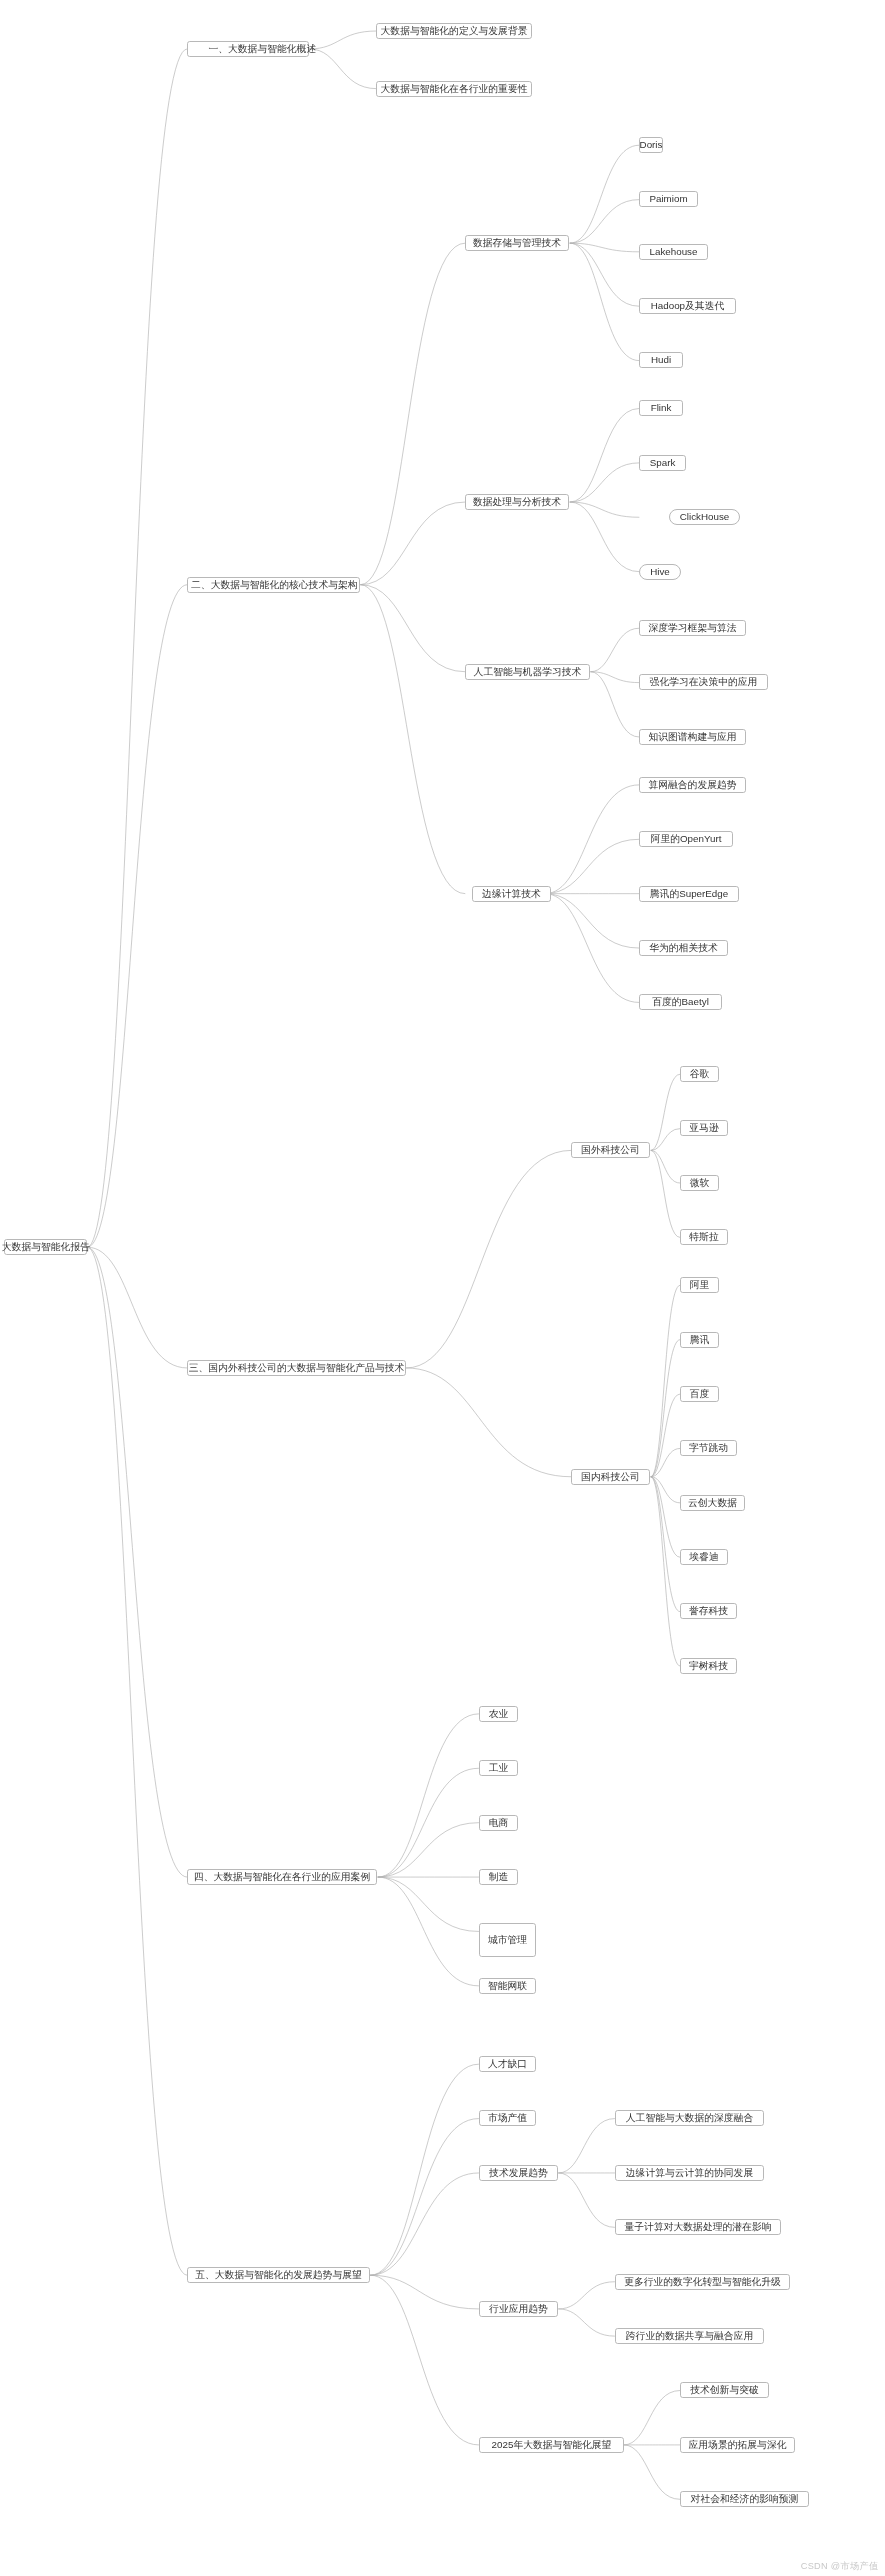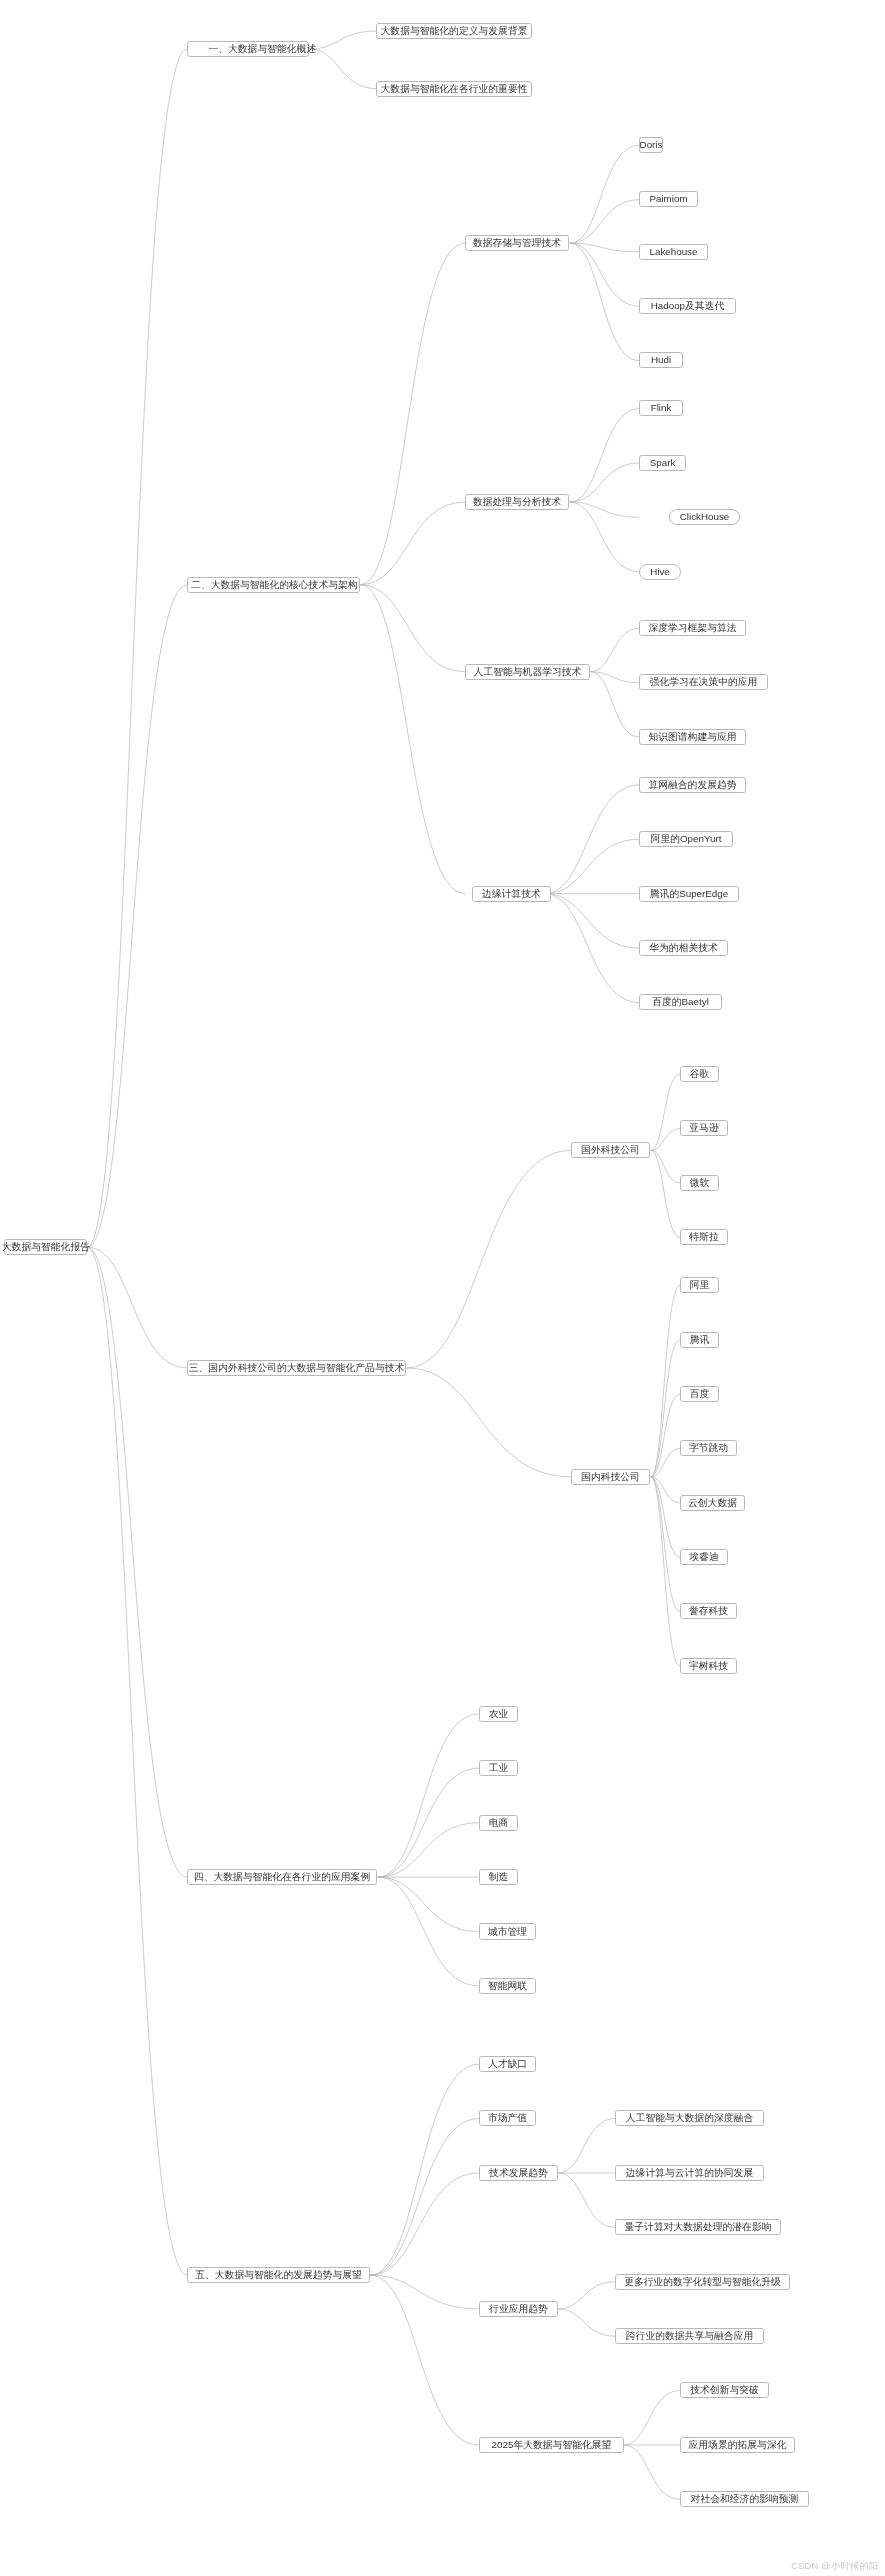--- a/index.html
+++ b/index.html
@@ -112,21 +112,21 @@
       <path d="M 680 4183 C 770 4183, 770 4495, 880 4495" fill="none" stroke="#b0b0b0" stroke-width="1.2"></path>
       <path d="M 1026 3995 C 1072.8 3995, 1072.8 3895, 1130 3895" fill="none" stroke="#b0b0b0" stroke-width="1.2"></path>
       <path d="M 1026 3995 C 1072.8 3995, 1072.8 3995, 1130 3995" fill="none" stroke="#b0b0b0" stroke-width="1.2"></path>
       <path d="M 1026 3995 C 1072.8 3995, 1072.8 4095, 1130 4095" fill="none" stroke="#b0b0b0" stroke-width="1.2"></path>
       <path d="M 1026 4245 C 1072.8 4245, 1072.8 4195, 1130 4195" fill="none" stroke="#b0b0b0" stroke-width="1.2"></path>
       <path d="M 1026 4245 C 1072.8 4245, 1072.8 4295, 1130 4295" fill="none" stroke="#b0b0b0" stroke-width="1.2"></path>
       <path d="M 1146 4495 C 1192.8 4495, 1192.8 4395, 1250 4395" fill="none" stroke="#b0b0b0" stroke-width="1.2"></path>
       <path d="M 1146 4495 C 1192.8 4495, 1192.8 4495, 1250 4495" fill="none" stroke="#b0b0b0" stroke-width="1.2"></path>
       <path d="M 1146 4495 C 1192.8 4495, 1192.8 4595, 1250 4595" fill="none" stroke="#b0b0b0" stroke-width="1.2"></path>
     </svg>
-  <div class="watermark">CSDN @小时候的阳</div>
+  <div class="watermark">CSDN @市场产值</div>
 <div class="node root" style="left: 4.4px; top: 1239px; width: 83px; height: 16.3px;">大数据与智能化报告</div>
     <div class="node" style="left: 187px; top: 41px; width: 122px; height: 16.3px; padding-left: 34px;">一、大数据与智能化概述</div>
     <div class="node" style="left: 376px; top: 23px; width: 156px; height: 16.3px;">大数据与智能化的定义与发展背景</div>
     <div class="node" style="left: 376px; top: 81px; width: 156px; height: 16.3px;">大数据与智能化在各行业的重要性</div>
     <div class="node" style="left: 187px; top: 577px; width: 173px; height: 16.3px; padding-left: 7px;">二、大数据与智能化的核心技术与架构</div>
     <div class="node" style="left: 465px; top: 235px; width: 104px; height: 16.3px;">数据存储与管理技术</div>
     <div class="node" style="left: 639px; top: 137px; width: 24px; height: 16.3px;">Doris</div>
     <div class="node" style="left: 639px; top: 191px; width: 59px; height: 16.3px;">Paimiom</div>
     <div class="node" style="left: 639px; top: 244px; width: 69px; height: 16.3px;">Lakehouse</div>
     <div class="node" style="left: 639px; top: 298px; width: 97px; height: 16.3px;">Hadoop及其迭代</div>
@@ -159,21 +159,21 @@
     <div class="node" style="left: 680px; top: 1440px; width: 57px; height: 16.3px;">字节跳动</div>
     <div class="node" style="left: 680px; top: 1495px; width: 65px; height: 16.3px;">云创大数据</div>
     <div class="node" style="left: 680px; top: 1549px; width: 48px; height: 16.3px;">埃睿迪</div>
     <div class="node" style="left: 680px; top: 1603px; width: 57px; height: 16.3px;">誉存科技</div>
     <div class="node" style="left: 680px; top: 1658px; width: 57px; height: 16.3px;">宇树科技</div>
     <div class="node" style="left: 187px; top: 1869px; width: 190px; height: 16.3px;">四、大数据与智能化在各行业的应用案例</div>
     <div class="node" style="left: 479px; top: 1706px; width: 39px; height: 16.3px;">农业</div>
     <div class="node" style="left: 479px; top: 1760px; width: 39px; height: 16.3px;">工业</div>
     <div class="node" style="left: 479px; top: 1815px; width: 39px; height: 16.3px;">电商</div>
     <div class="node" style="left: 479px; top: 1869px; width: 39px; height: 16.3px;">制造</div>
-    <div class="node" style="left: 479px; top: 1923px; width: 57px; height: 17px;">城市管理</div>
+    <div class="node" style="left: 479px; top: 1923px; width: 57px; height: 34px;">城市管理</div>
     <div class="node" style="left: 479px; top: 1978px; width: 57px; height: 16.3px;">智能网联</div>
     <div class="node" style="left: 187px; top: 2267px; width: 183px; height: 16.3px;">五、大数据与智能化的发展趋势与展望</div>
     <div class="node" style="left: 479px; top: 2056px; width: 57px; height: 16.3px;">人才缺口</div>
     <div class="node" style="left: 479px; top: 2110px; width: 57px; height: 16.3px;">市场产值</div>
     <div class="node" style="left: 479px; top: 2165px; width: 79px; height: 16.3px;">技术发展趋势</div>
     <div class="node" style="left: 615px; top: 2110px; width: 149px; height: 16.3px;">人工智能与大数据的深度融合</div>
     <div class="node" style="left: 615px; top: 2165px; width: 149px; height: 16.3px;">边缘计算与云计算的协同发展</div>
     <div class="node" style="left: 615px; top: 2219px; width: 166px; height: 16.3px;">量子计算对大数据处理的潜在影响</div>
     <div class="node" style="left: 479px; top: 2301px; width: 79px; height: 16.3px;">行业应用趋势</div>
     <div class="node" style="left: 615px; top: 2274px; width: 175px; height: 16.3px;">更多行业的数字化转型与智能化升级</div>

